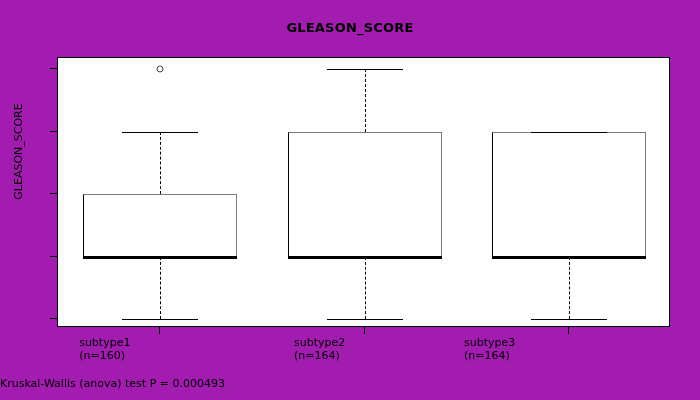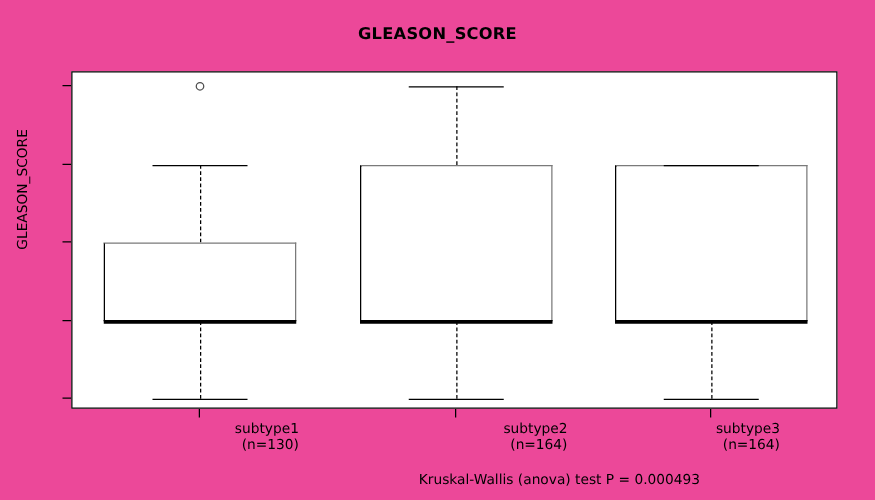--- a/index.html
+++ b/index.html
@@ -8,21 +8,21 @@
     background: #ffffff;
   }
   body {
     font-family: "DejaVu Sans", sans-serif;
     -webkit-font-smoothing: none;
   }
   #figure {
     position: relative;
     width: 700px;
     height: 400px;
-    background: #ec4899;
+    background: #a21caf;
     overflow: hidden;
   }
 
   
   #chart-title {
     position: absolute;
     left: 0;
     top: 20px;
     width: 700px;
     text-align: center;
@@ -76,21 +76,21 @@
     position: absolute;
     top: 327px;
     width: 0;
     height: 7px;
     border-left: 1px solid #000000;
   }
   .x-tick-label {
     position: absolute;
     top: 336px;
     width: 160px;
-    text-align: right;
+    text-align: left;
     font-size: 11px;
     color: #000000;
     line-height: 13px;
     white-space: nowrap;
   }
   .x-tick-label .ln2 { display: block; }
 
   
   .box-rect {
     position: absolute;
@@ -124,21 +124,21 @@
     background: transparent;
     transform: translate(-50%, -50%);
   }
 
   
   #footer-note {
     position: absolute;
     left: 0;
     top: 377px;
     width: 560px;
-    text-align: right;
+    text-align: left;
     font-size: 11px;
     color: #000000;
   }
 </style>
 </head>
 <body>
 
 <div id="figure">
 
   <div id="chart-title">GLEASON_SCORE</div>
@@ -158,21 +158,21 @@
       <div class="y-tick-row" style="top: 255.5px;">
         <div class="y-tick-mark"></div>
       </div>
       <div class="y-tick-row" style="top: 318px;">
         <div class="y-tick-mark"></div>
       </div>
     </div>
 
   <div id="x-ticks">
       <div class="x-tick-mark" style="left: 159.167px;"></div>
-      <div class="x-tick-label" style="left: 79.1667px;"><span>subtype1</span><span class="ln2">(n=130)</span></div>
+      <div class="x-tick-label" style="left: 79.1667px;"><span>subtype1</span><span class="ln2">(n=160)</span></div>
       <div class="x-tick-mark" style="left: 363.5px;"></div>
       <div class="x-tick-label" style="left: 294px;"><span>subtype2</span><span class="ln2">(n=164)</span></div>
       <div class="x-tick-mark" style="left: 567.833px;"></div>
       <div class="x-tick-label" style="left: 464px;"><span>subtype3</span><span class="ln2">(n=164)</span></div>
     </div>
 
   <div id="plot-frame">
     <div id="boxes-layer">
         <div style="position: absolute; left: 0px; top: 0px; width: 100%; height: 100%;">
           <div class="whisker-line" style="left: 102.167px; top: 73.5px; height: 62.5px;"></div>

